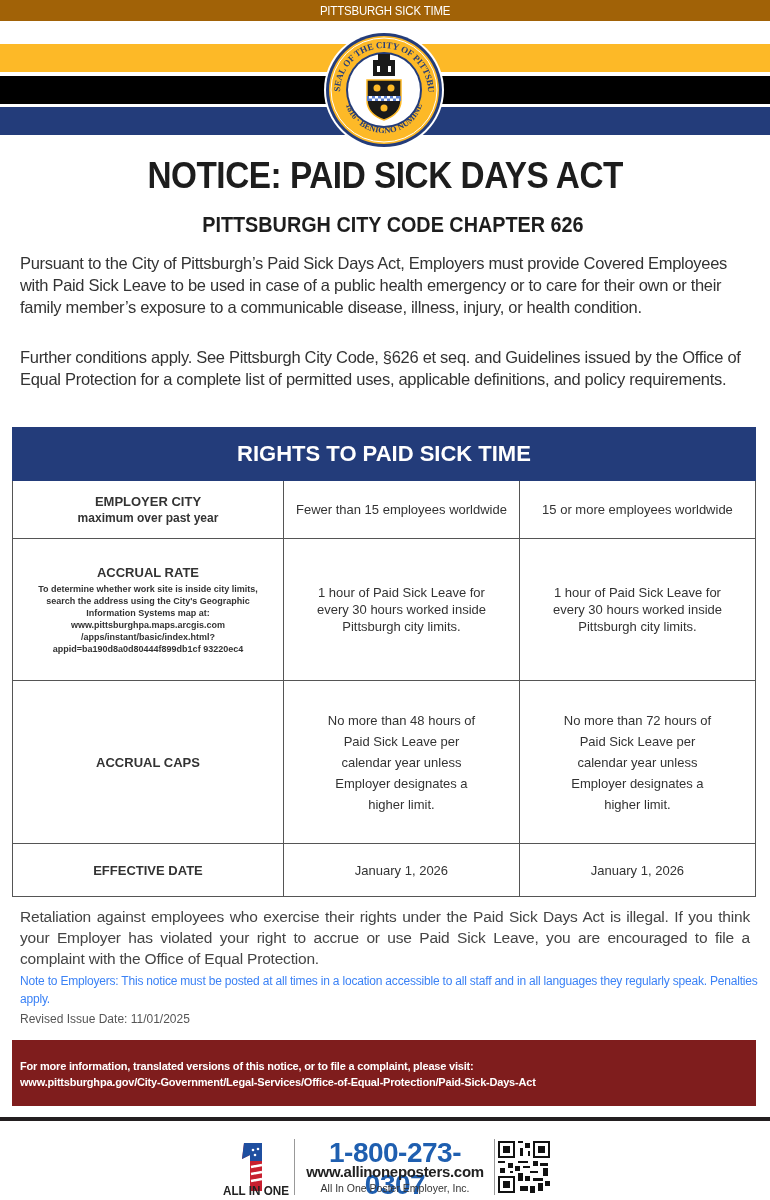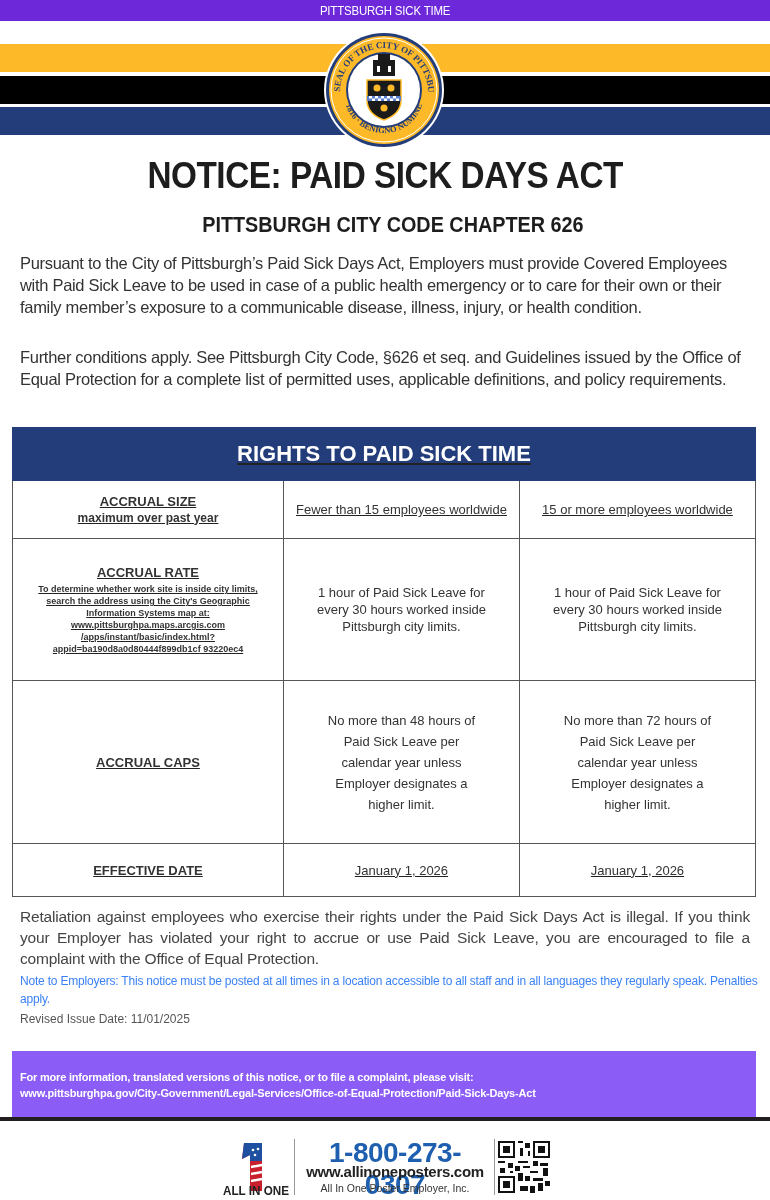--- a/index.html
+++ b/index.html
@@ -1,47 +1,47 @@
 <!DOCTYPE html>
 <html><head>
 <meta charset="utf-8">
 <style>
   * { box-sizing: border-box; margin: 0; padding: 0; }
   body { width: 770px; height: 1200px; background: #ffffff; font-family: "Liberation Sans", sans-serif; color: #222; position: relative; overflow: hidden; }
-  .topbar { position: absolute; left: 0; top: 0; width: 770px; height: 21px; background: #6d28d9; color: #fff; font-size: 13px; text-align: center; line-height: 21px; letter-spacing: -0.2px; font-family: "Liberation Sans Narrow", "Liberation Sans", sans-serif; transform-origin: center; }
+  .topbar { position: absolute; left: 0; top: 0; width: 770px; height: 21px; background: #a16207; color: #fff; font-size: 13px; text-align: center; line-height: 21px; letter-spacing: -0.2px; font-family: "Liberation Sans Narrow", "Liberation Sans", sans-serif; transform-origin: center; }
   .topbar span { display: inline-block; transform: scaleX(0.88); }
   .stripe { position: absolute; left: 0; width: 770px; height: 28px; }
   .stripe.yellow { top: 44px; background: #fdb927; }
   .stripe.black { top: 76px; background: #000; }
   .stripe.blue { top: 107px; background: #233c7a; }
   .seal { position: absolute; left: 323px; top: 30px; width: 122px; height: 120px; }
   h1 { position: absolute; left: 0; top: 155px; width: 770px; text-align: center; font-size: 37px; font-weight: bold; color: #1d1d1d; letter-spacing: -0.5px; }
   h1 span, h2 span { display: inline-block; transform: scaleX(0.9); }
   h2 { position: absolute; left: 0; top: 212px; width: 770px; text-align: center; font-size: 22px; font-weight: bold; color: #1d1d1d; padding-left: 15px; }
   .para { position: absolute; left: 20px; width: 732px; font-size: 16.5px; line-height: 22px; color: #333; letter-spacing: -0.3px; }
   .p1 { top: 252px; }
   .p2 { top: 346px; }
-  table.rights { position: absolute; left: 12px; top: 427px; width: 744px; border-collapse: collapse; text-decoration: underline; }
+  table.rights { position: absolute; left: 12px; top: 427px; width: 744px; border-collapse: collapse; }
   table.rights th.banner { background: #233c7a; color: #fff; font-size: 22px; font-weight: bold; height: 53px; text-align: center; border: 1px solid #233c7a; }
   table.rights td { border: 1.5px solid #555; text-align: center; vertical-align: middle; font-size: 13px; line-height: 17px; color: #333; padding: 4px 10px; }
   td.label { width: 248px; font-weight: bold; color: #222; }
   td.label .main { font-size: 13px; font-weight: bold; }
   td.label .sub { font-size: 12px; font-weight: bold; }
   td.label .small { font-size: 9px; line-height: 12px; font-weight: bold; margin-top: 2px; }
   td.col { width: 216px; }
   tr.r1 td { height: 58px; }
   tr.r2 td { height: 142px; }
   tr.r3 td { height: 163px; }
   tr.r4 td { height: 53px; }
   .cell-text { display: inline-block; width: 170px; }
   .cap-text { display: inline-block; width: 150px; line-height: 21px; }
   .retal { position: absolute; left: 20px; top: 906px; width: 730px; font-size: 15.5px; line-height: 21px; color: #444; text-align: justify; letter-spacing: -0.2px; }
   .note { position: absolute; left: 20px; top: 972px; width: 740px; font-size: 12px; line-height: 18px; color: #3b82f6; letter-spacing: -0.2px; }
   .revised { position: absolute; left: 20px; top: 1012px; font-size: 12px; color: #555; }
-  .infobox { position: absolute; left: 12px; top: 1040px; width: 744px; height: 66px; background: #8b5cf6; color: #fff; padding: 18px 8px 0 8px; font-size: 11px; line-height: 16px; font-weight: bold; letter-spacing: -0.2px; margin-top: 11px; }
+  .infobox { position: absolute; left: 12px; top: 1040px; width: 744px; height: 66px; background: #7f1d1d; color: #fff; padding: 18px 8px 0 8px; font-size: 11px; line-height: 16px; font-weight: bold; letter-spacing: -0.2px; }
   .rule { position: absolute; left: 0; top: 1117px; width: 770px; height: 4px; background: #231f20; }
   .footer { position: absolute; left: 222px; top: 1135px; width: 330px; height: 62px; }
   .logo { position: absolute; left: 0; top: 6px; width: 68px; height: 58px; }
   .vsep { position: absolute; top: 4px; width: 1px; height: 56px; background: #999; }
   .phone { position: absolute; left: 78px; top: 2px; width: 190px; text-align: center; color: #1f5fb0; font-size: 28px; font-weight: bold; letter-spacing: -0.5px; }
   .site { position: absolute; left: 76px; top: 28px; width: 194px; text-align: center; color: #222; font-size: 15px; font-weight: bold; letter-spacing: -0.3px; }
   .company { position: absolute; left: 76px; top: 47px; width: 194px; text-align: center; color: #333; font-size: 10.5px; }
   .qr { position: absolute; left: 276px; top: 6px; width: 52px; height: 52px; }
 </style>
 </head>
@@ -95,21 +95,21 @@
 <p class="para p1">Pursuant to the City of Pittsburgh’s Paid Sick Days Act, Employers must provide Covered Employees with Paid Sick Leave to be used in case of a public health emergency or to care for their own or their family member’s exposure to a communicable disease, illness, injury, or health condition.</p>
 <p class="para p2">Further conditions apply. See Pittsburgh City Code, §626 et seq. and Guidelines issued by the Office of Equal Protection for a complete list of permitted uses, applicable definitions, and policy requirements.</p>
 
 <table class="rights">
   <tbody>
       <tr>
     <th class="banner" colspan="3">RIGHTS TO PAID SICK TIME</th>
   </tr>
   <tr class="r1">
     <td class="label">
-      <div class="main">ACCRUAL SIZE</div>
+      <div class="main">EMPLOYER CITY</div>
       <div class="sub">maximum over past year</div>
     </td>
     <td class="col">Fewer than 15 employees worldwide</td>
     <td class="col">15 or more employees worldwide</td>
   </tr>
   <tr class="r2">
     <td class="label">
       <div class="main">ACCRUAL RATE</div>
       <div class="small">To determine whether work site is inside city limits, search the address using the City's Geographic Information Systems map at: www.pittsburghpa.maps.arcgis.com /apps/instant/basic/index.html? appid=ba190d8a0d80444f899db1cf 93220ec4</div>
     </td>

